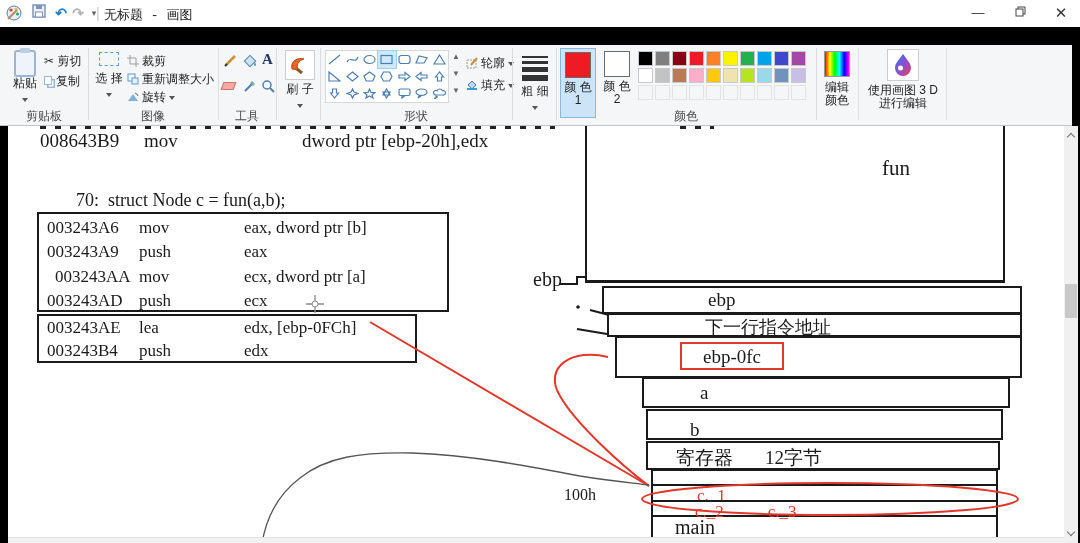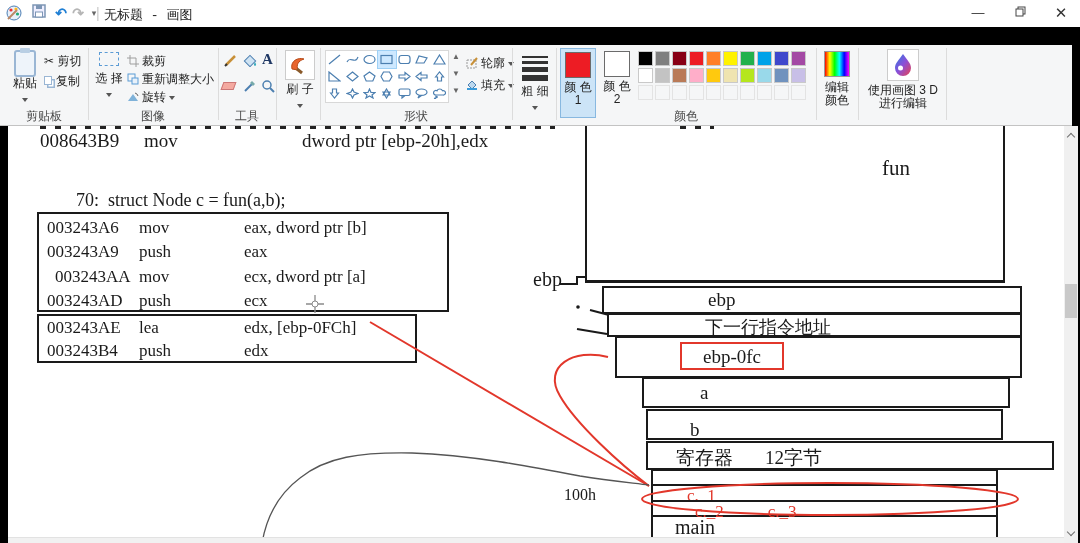--- a/index.html
+++ b/index.html
@@ -459,23 +459,23 @@
 
     <span class="ser abs" style="left:525px;top:142px;font-size:20px">ebp</span>
 
     <div class="srow" style="left:594px;top:160px;width:420px;height:28px;padding:1px 0 0 104px"><span class="ser">ebp</span></div>
     <div class="srow" style="left:599px;top:187px;width:415px;height:24px;padding:0 0 0 96px;font-size:18px"><span>下一行指令地址</span></div>
     <div class="srow" style="left:607px;top:210px;width:407px;height:42px">
       <div id="redrect" style="left:63px;top:4px;width:104px;height:28px;line-height:26px"><span class="ser">ebp-0fc</span></div>
     </div>
     <div class="srow" style="left:634px;top:251px;width:368px;height:31px;padding:3px 0 0 56px"><span class="ser">a</span></div>
     <div class="srow" style="left:638px;top:283px;width:357px;height:31px;padding:8px 0 0 42px"><span class="ser">b</span></div>
-    <div class="srow" style="left:638px;top:315px;width:408px;height:29px;padding:2px 0 8px 28px;font-size:19px"><span>寄存器</span><span style="display:inline-block;width:32px"></span><span>12字节</span></div>
+    <div class="srow" style="left:638px;top:315px;width:354px;height:29px;padding:2px 0 8px 28px;font-size:19px"><span>寄存器</span><span style="display:inline-block;width:32px"></span><span>12字节</span></div>
     <div class="srow" style="left:643px;top:343px;width:347px;height:17px"></div>
-    <div class="srow" style="left:643px;top:358px;width:347px;height:18px;font-size:17px;padding-left:34px"><span class="ser rtxt">c._1</span></div>
+    <div class="srow" style="left:643px;top:358px;width:347px;height:18px;font-size:17px;padding-left:44px"><span class="ser rtxt">c._1</span></div>
     <div class="srow" style="left:643px;top:374px;width:347px;height:17px;font-size:17px;padding-left:42px"><span class="ser rtxt">c._2</span><span style="display:inline-block;width:44px"></span><span class="ser rtxt">c._3</span></div>
 
     <div class="abs" style="left:643px;top:389px;width:2px;height:28px;background:#1a1a1a"></div>
     <div class="abs" style="left:988px;top:389px;width:2px;height:28px;background:#1a1a1a"></div>
     <span class="ser abs" style="left:667px;top:390px;font-size:20px">main</span>
     <span class="ser abs" style="left:556px;top:360px;font-size:16px">100h</span>
 
     <svg class="overlay" width="1056" height="417">
 
       <path d="M362,196 L641,360" stroke="#e2372b" stroke-width="2" fill="none"></path>

